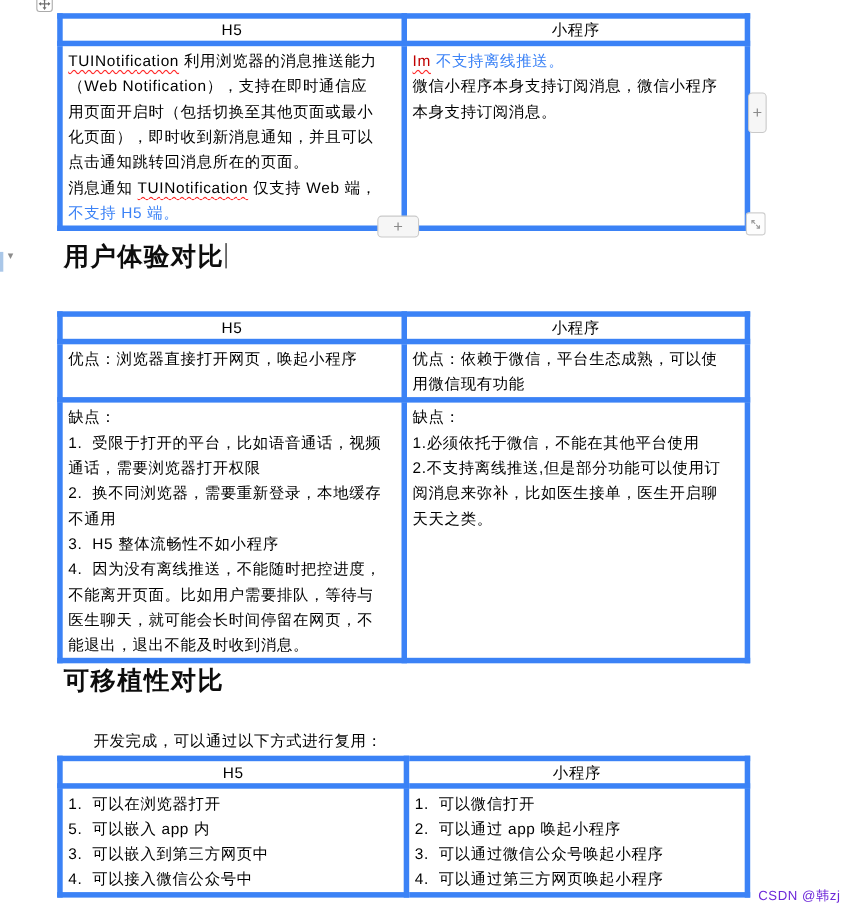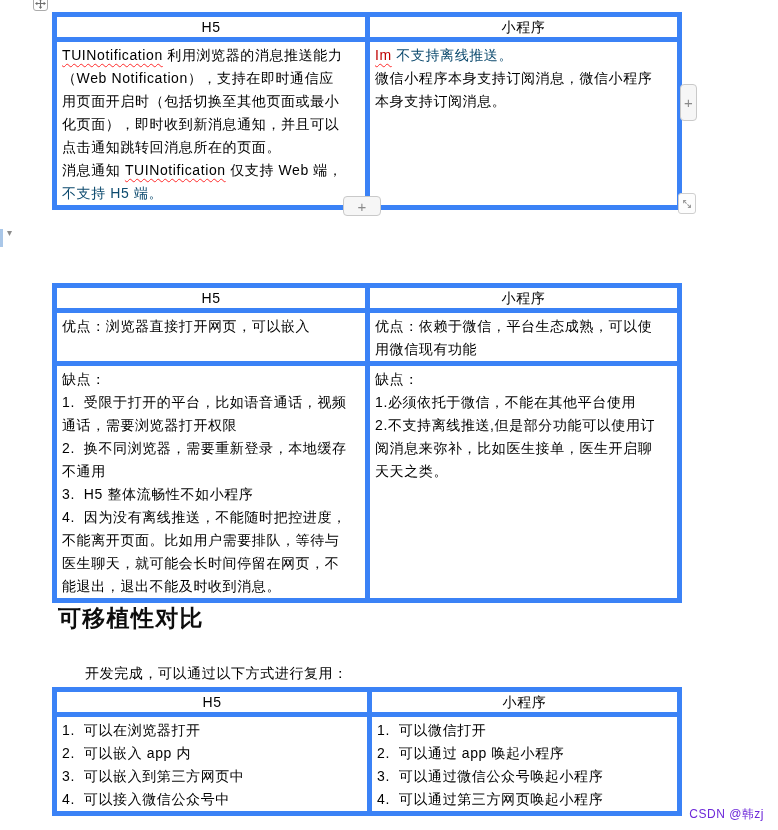--- a/index.html
+++ b/index.html
@@ -34,21 +34,21 @@
     vertical-align:top;
     padding:2px 18px 0 5px;
   }
   .doc-table p{
     margin:0;
     line-height:23px;
     white-space:pre-wrap;
     word-break:break-word;
   }
   
-  .run.red{color:#0c4a6e;}
+  .run.red{color:#3b82f6;}
   .run.sp{
     text-decoration-line:underline;
     text-decoration-style:wavy;
     text-decoration-color:#ff2a2a;
     text-decoration-thickness:1px;
     text-underline-offset:3px;
   }
   .run.redsp{
     color:#c00000;
     text-decoration-line:underline;
@@ -182,34 +182,37 @@
 
   <div class="resize-handle">
     <svg width="12" height="12" viewBox="0 0 14 14">
       <path d="M6.5 6.5 L3 3 M3 6 V3 H6 M7.5 7.5 L11 11 M11 8 V11 H8" stroke="#9a9a9a" stroke-width="1.2" fill="none"></path>
     </svg>
   </div>
 
   <div class="outline-bar"></div>
   <div class="outline-tri">▾</div>
 
+  <h1 class="doc-h" style="left:58px;top:219px;">
+    <span>用户体验对比</span><span class="cursor"></span>
+  </h1>
 
   <table class="doc-table" style="left:52px;top:283px;width:625px;">
     <colgroup>
         <col style="width:313px">
         <col style="width:312px">
       </colgroup>
     <tbody>
         <tr>
       <th>H5</th>
       <th>小程序</th>
     </tr>
     <tr style="height:44px">
       <td>
-        <p><span class="run">优点：浏览器直接打开网页，可以嵌入</span></p>
+        <p><span class="run">优点：浏览器直接打开网页，唤起小程序</span></p>
       </td>
       <td>
         <p><span class="run">优点：依赖于微信，平台生态成熟，可以使用微信现有功能</span></p>
       </td>
     </tr>
     <tr style="height:228px">
       <td>
         <p><span class="run">缺点：</span></p>
         <p><span class="run">1.  受限于打开的平台，比如语音通话，视频通话，需要浏览器打开权限</span></p>
         <p><span class="run">2.  换不同浏览器，需要重新登录，本地缓存不通用</span></p>
@@ -237,21 +240,21 @@
         <col style="width:310px">
       </colgroup>
     <tbody>
         <tr>
       <th>H5</th>
       <th>小程序</th>
     </tr>
     <tr style="height:91px">
       <td>
         <p><span class="run">1.  可以在浏览器打开</span></p>
-        <p><span class="run">2.  可以嵌入 app 内</span></p>
+        <p><span class="run">5.  可以嵌入 app 内</span></p>
         <p><span class="run">3.  可以嵌入到第三方网页中</span></p>
         <p><span class="run">4.  可以接入微信公众号中</span></p>
       </td>
       <td>
         <p><span class="run">1.  可以微信打开</span></p>
         <p><span class="run">2.  可以通过 app 唤起小程序</span></p>
         <p><span class="run">3.  可以通过微信公众号唤起小程序</span></p>
         <p><span class="run">4.  可以通过第三方网页唤起小程序</span></p>
       </td>
     </tr>

